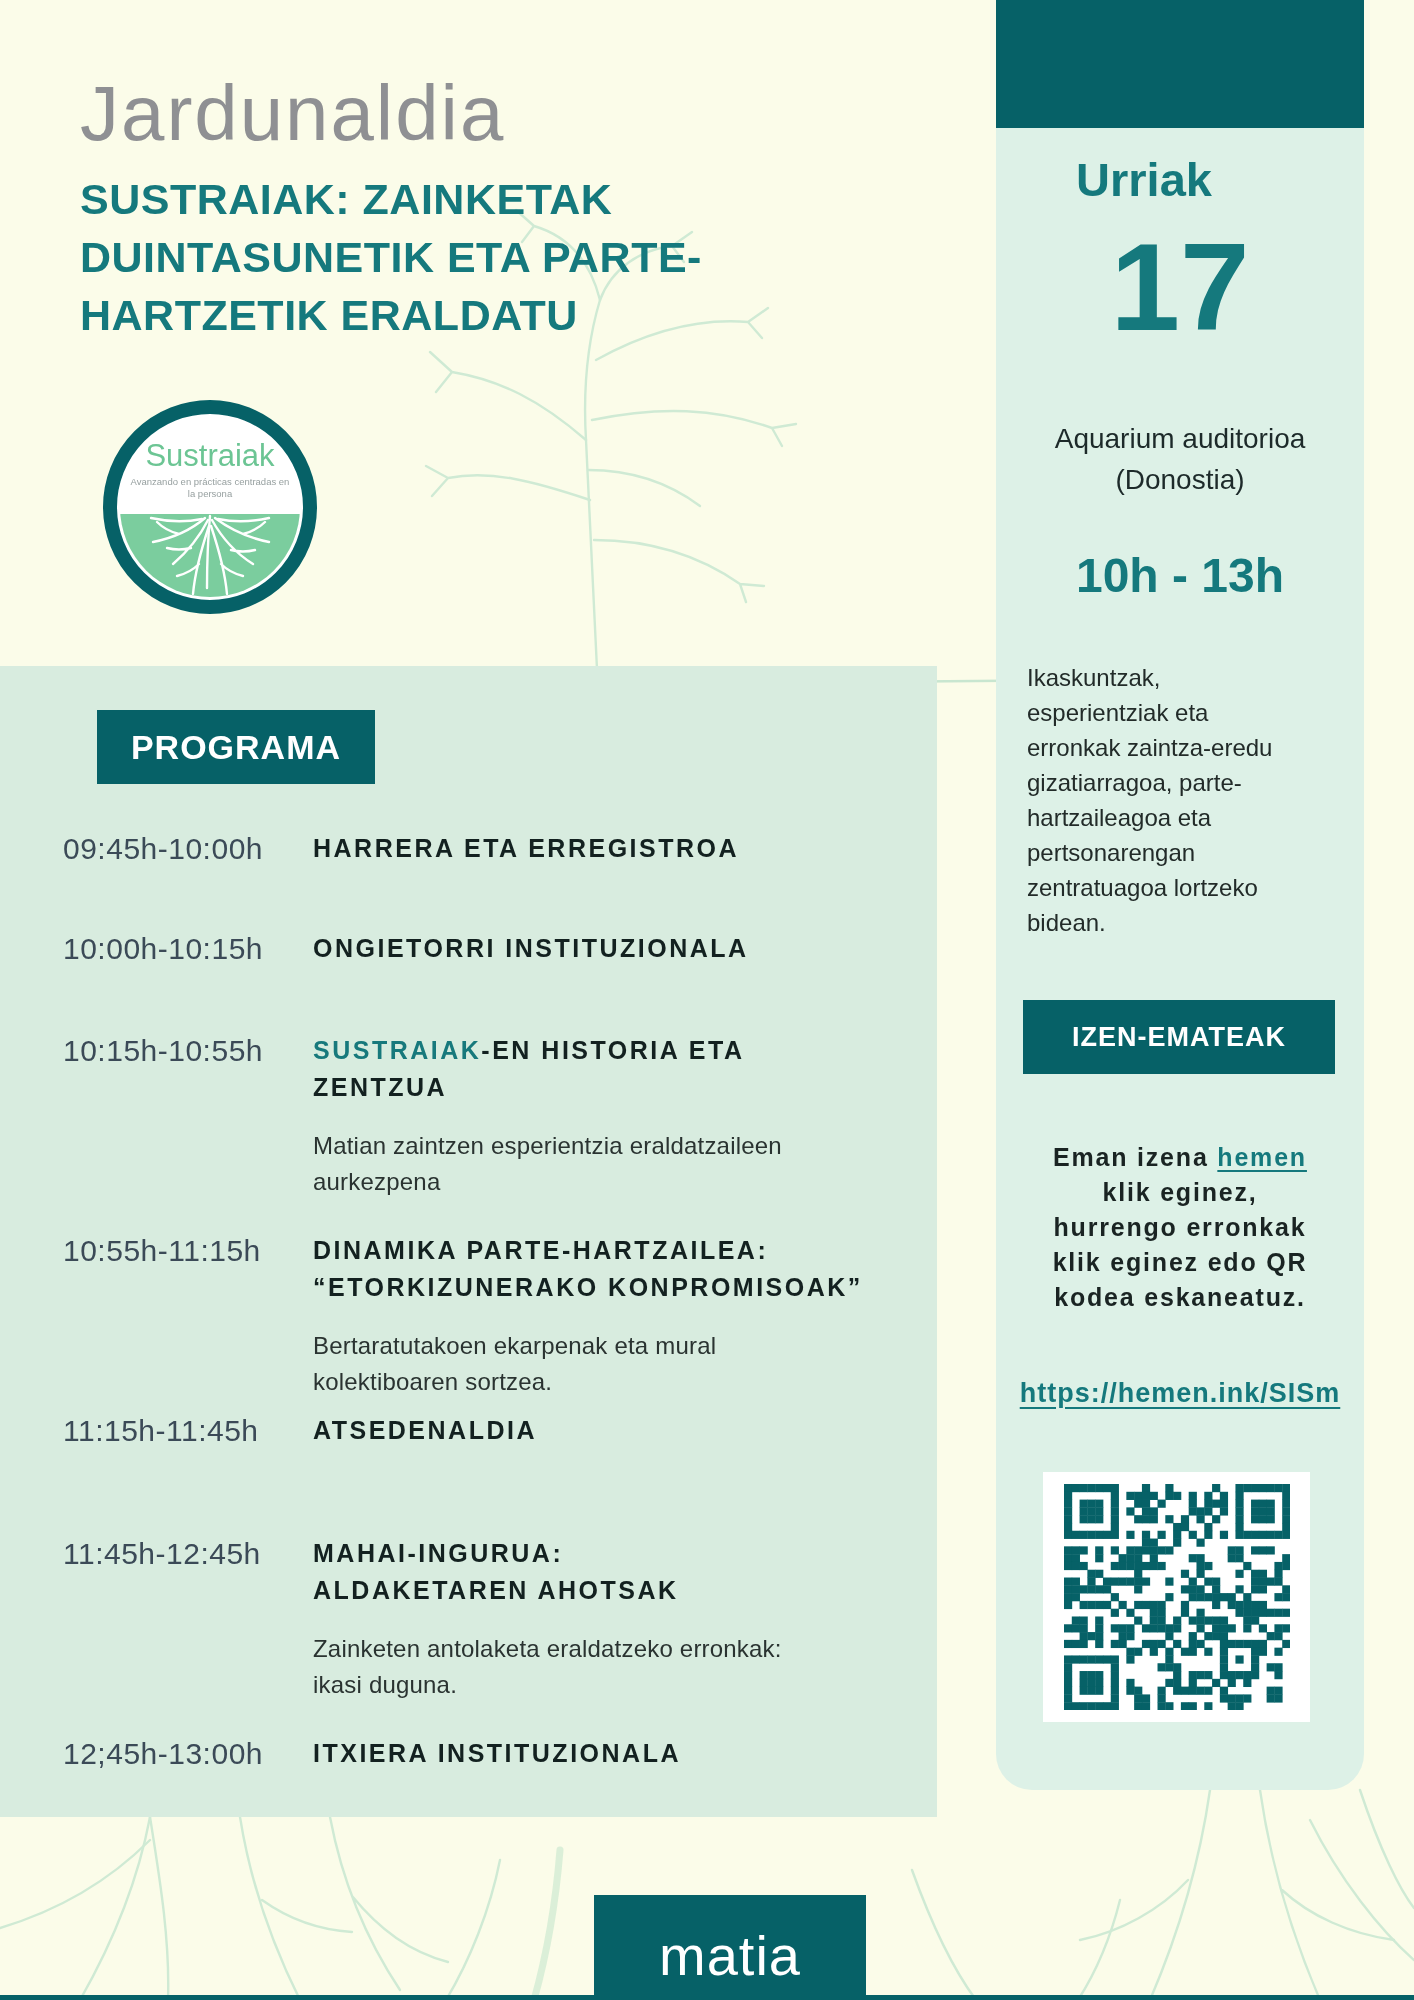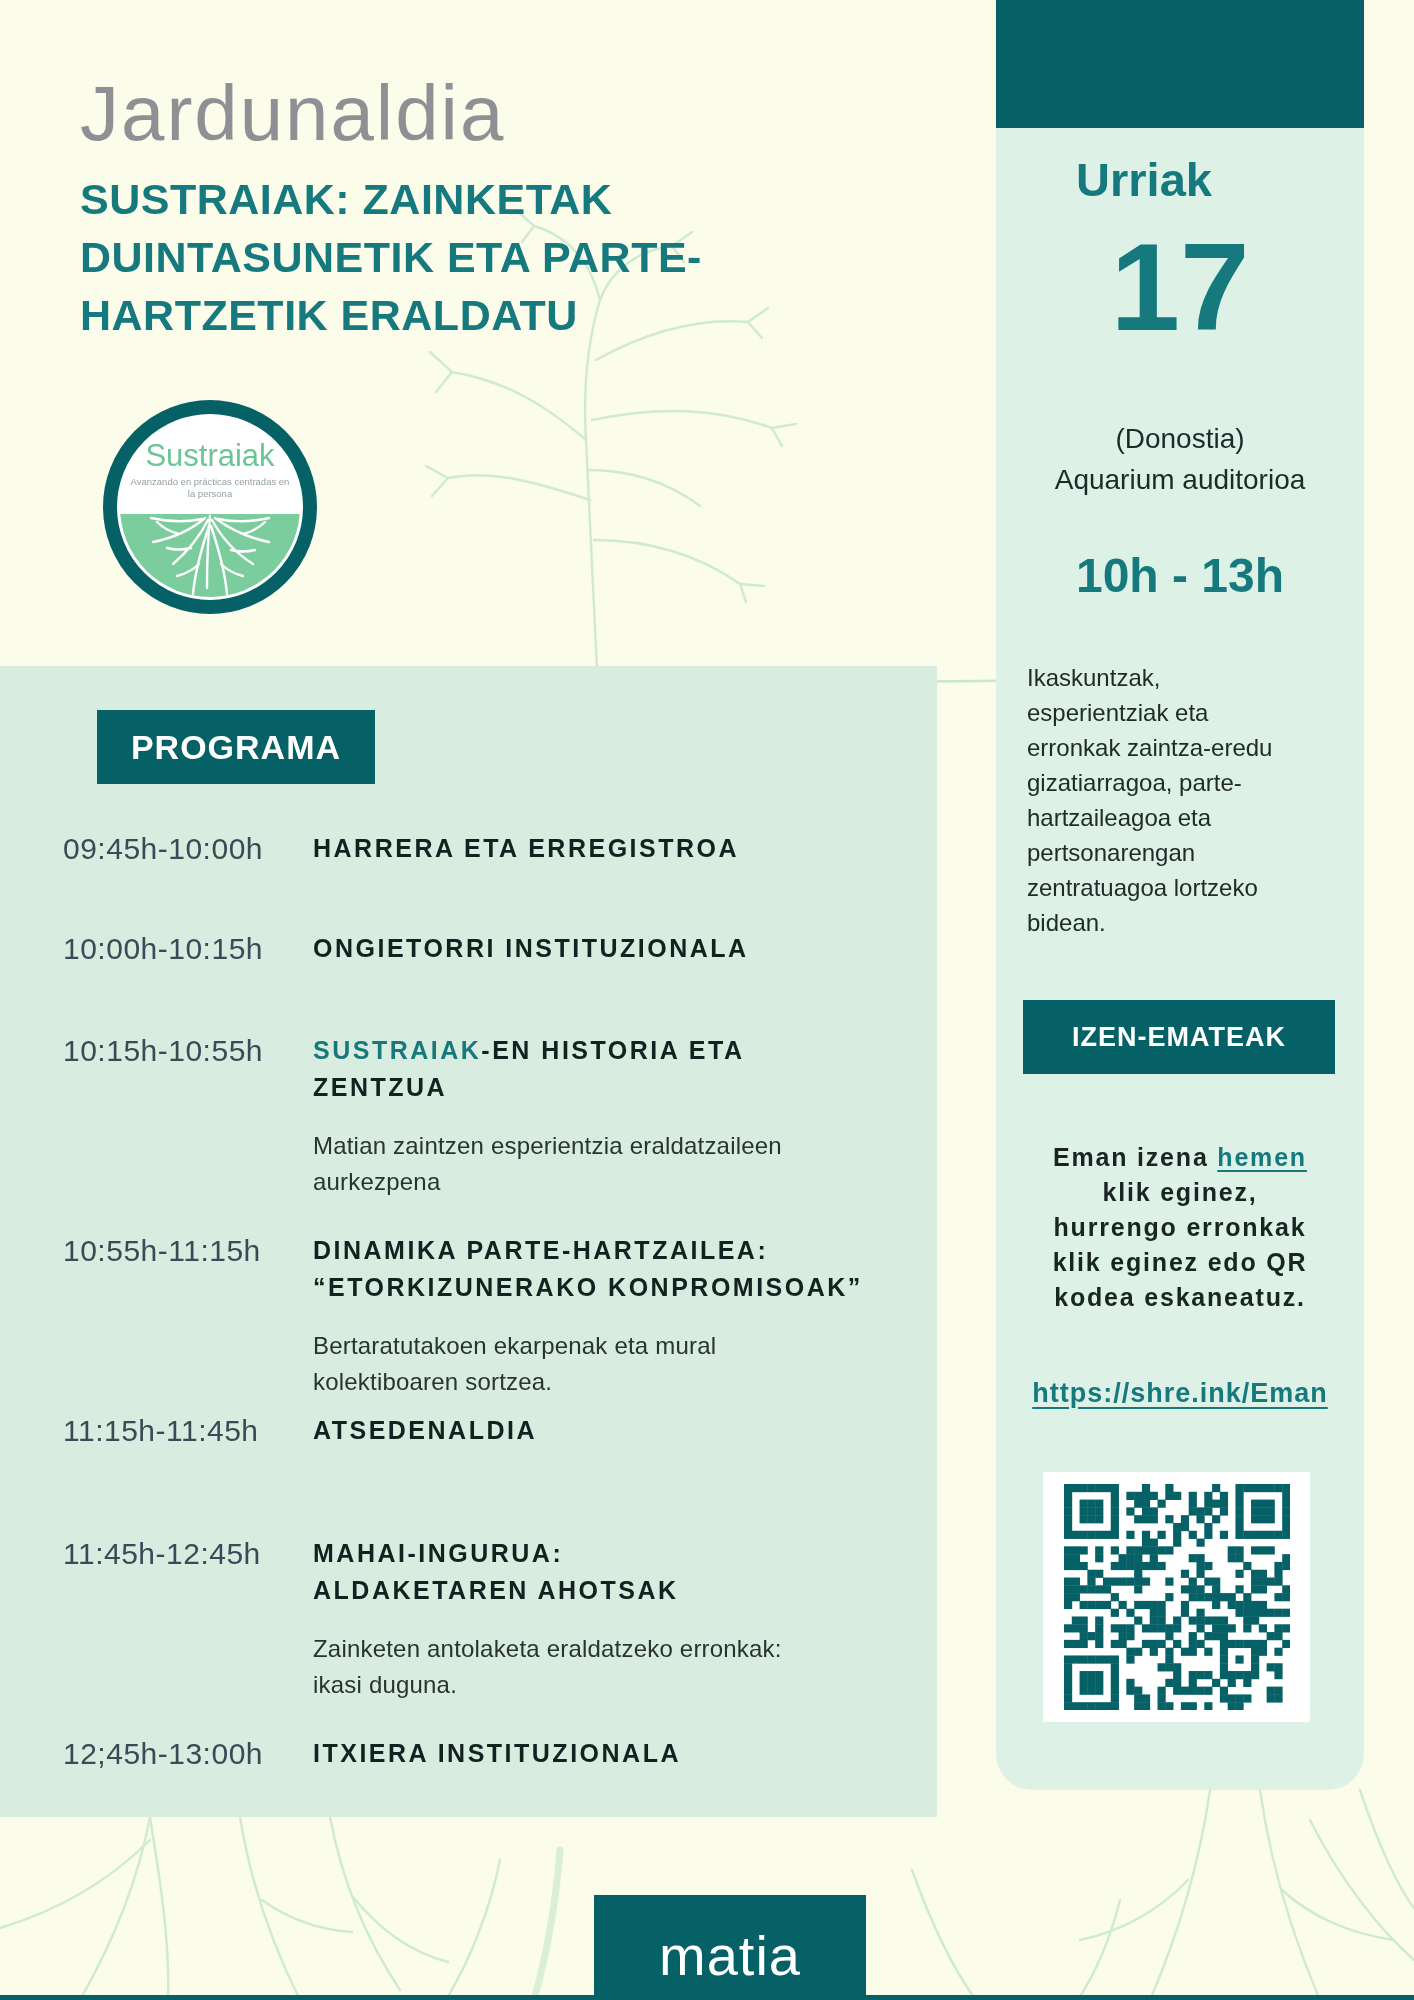--- a/index.html
+++ b/index.html
@@ -222,43 +222,43 @@
           <div class="p-title">ITXIERA INSTITUZIONALA</div>
         </div>
     </div>
   </section>
 
   <aside class="sidebar">
     <div class="sidebar-cap"></div>
     <div class="sb-month">Urriak</div>
     <div class="sb-day">17</div>
     <div class="sb-venue">
+      <div>Aquarium auditorioa</div>
       <div>(Donostia)</div>
-      <div>Aquarium auditorioa</div>
     </div>
     <div class="sb-hours">10h - 13h</div>
     <div class="sb-intro">
       <div>Ikaskuntzak,</div>
       <div>esperientziak eta</div>
       <div>erronkak zaintza-eredu</div>
       <div>gizatiarragoa, parte-</div>
       <div>hartzaileagoa eta</div>
       <div>pertsonarengan</div>
       <div>zentratuagoa lortzeko</div>
       <div>bidean.</div>
     </div>
     <div class="signup-btn">IZEN-EMATEAK</div>
     <div class="signup-text">
       <span>Eman izena </span><a>hemen</a><br>
       <span>klik eginez,</span><br>
       <span>hurrengo erronkak</span><br>
       <span>klik eginez edo QR</span><br>
       <span>kodea eskaneatuz.</span>
     </div>
-    <a class="sb-url">https://shre.ink/Eman</a>
+    <a class="sb-url">https://hemen.ink/SISm</a>
     <div class="qr-box">
       <svg id="qr-svg" xmlns="http://www.w3.org/2000/svg" viewBox="0 0 232 232">
           <g fill="#066167">
             <rect x="0" y="0" width="8.4" height="8.4"></rect>
             <rect x="8" y="0" width="8.4" height="8.4"></rect>
             <rect x="16" y="0" width="8.4" height="8.4"></rect>
             <rect x="24" y="0" width="8.4" height="8.4"></rect>
             <rect x="32" y="0" width="8.4" height="8.4"></rect>
             <rect x="40" y="0" width="8.4" height="8.4"></rect>
             <rect x="48" y="0" width="8.4" height="8.4"></rect>

